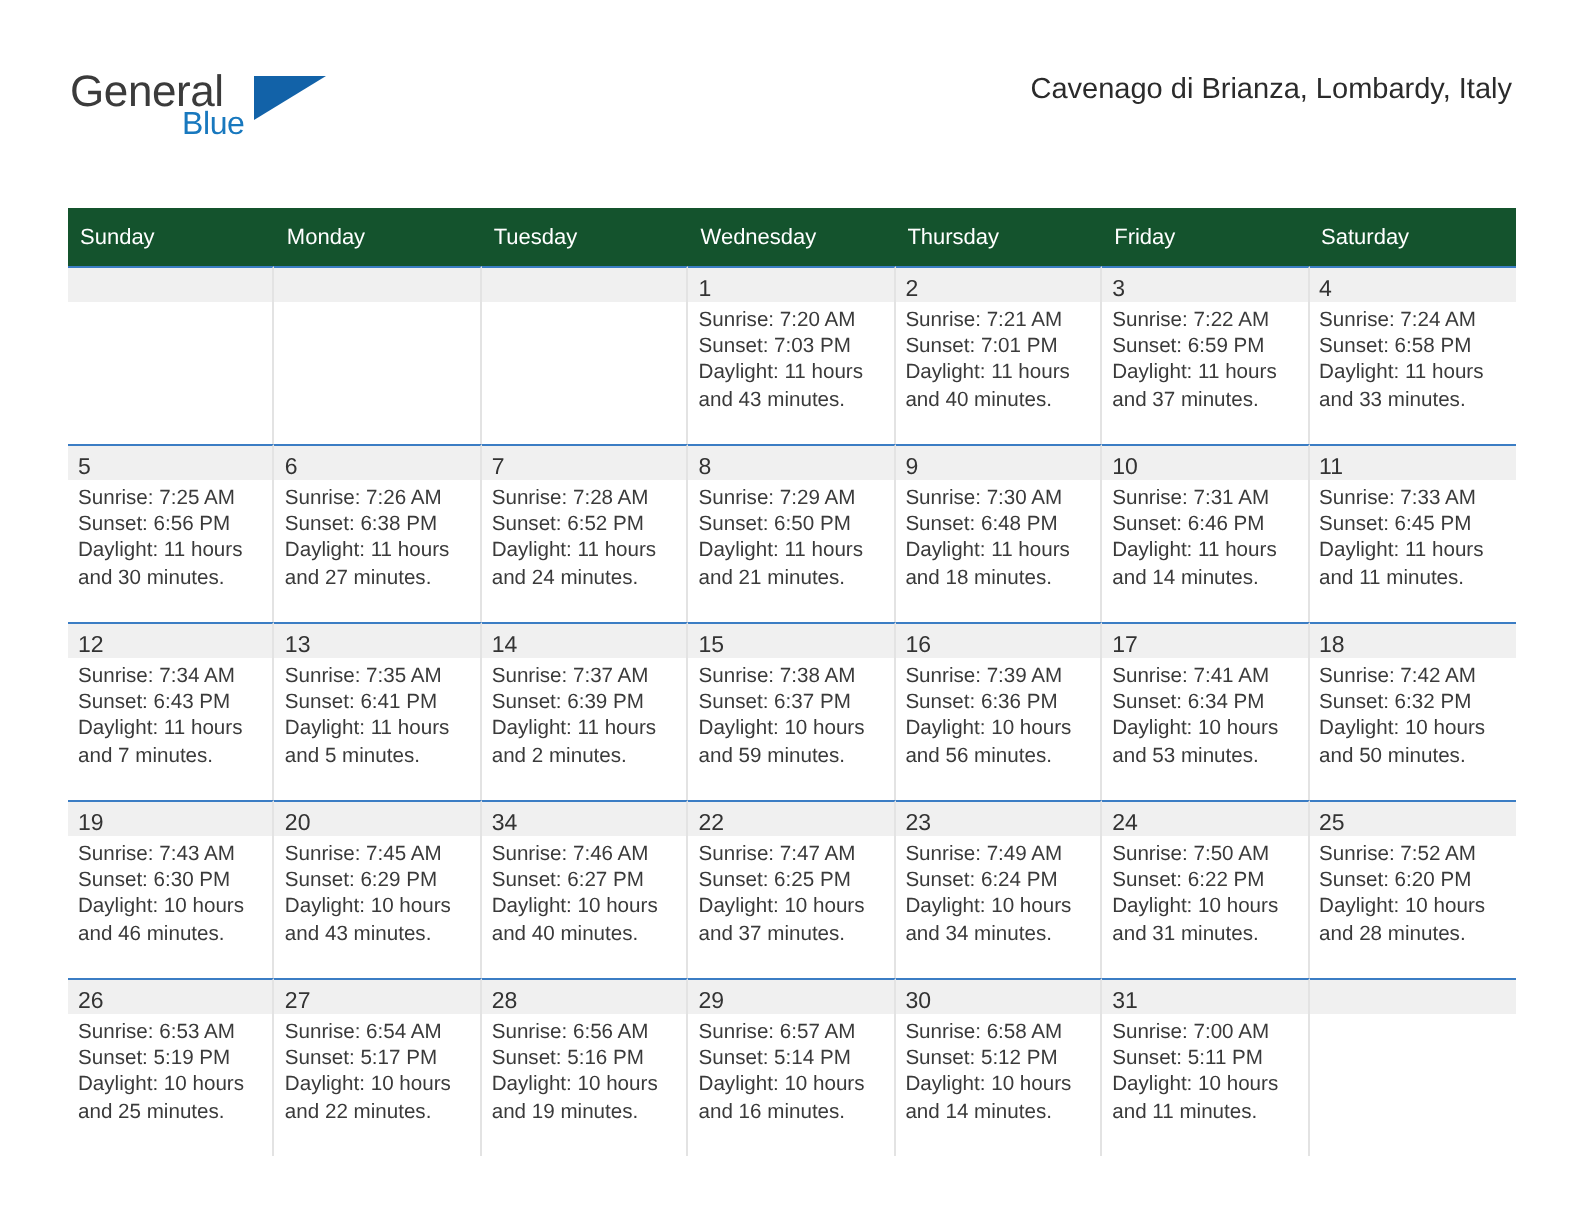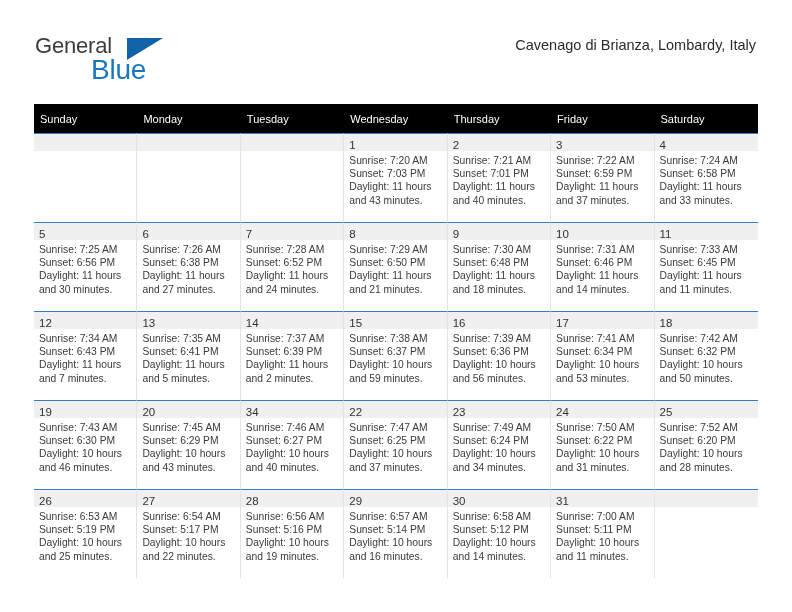--- a/index.html
+++ b/index.html
@@ -42,21 +42,21 @@
     top: 0;
     font-size: 22px;
     color: #3b3b3b;
     letter-spacing: -0.2px;
     font-family: "Liberation Sans", sans-serif;
   }
   .logo-blue {
     position: absolute;
     left: 56px;
     top: 21px;
-    font-size: 28px;
+    font-size: 16px;
     color: #1878be;
     letter-spacing: -0.2px;
     font-family: "Liberation Sans", sans-serif;
   }
   .logo-triangle {
     position: absolute;
     left: 92px;
     top: 5px;
     width: 0;
     height: 0;
@@ -89,21 +89,21 @@
   
   .calendar {
     position: absolute;
     left: 34px;
     top: 104px;
     width: 724px;
     border-collapse: collapse;
     table-layout: fixed;
   }
   .calendar th {
-    background: #000000;
+    background: #14532d;
     color: #ffffff;
     font-size: 11px;
     font-weight: normal;
     text-align: left;
     padding: 5px 0 5px 6px;
     height: 19px;
     vertical-align: middle;
     border: none;
   }
   .calendar td {

